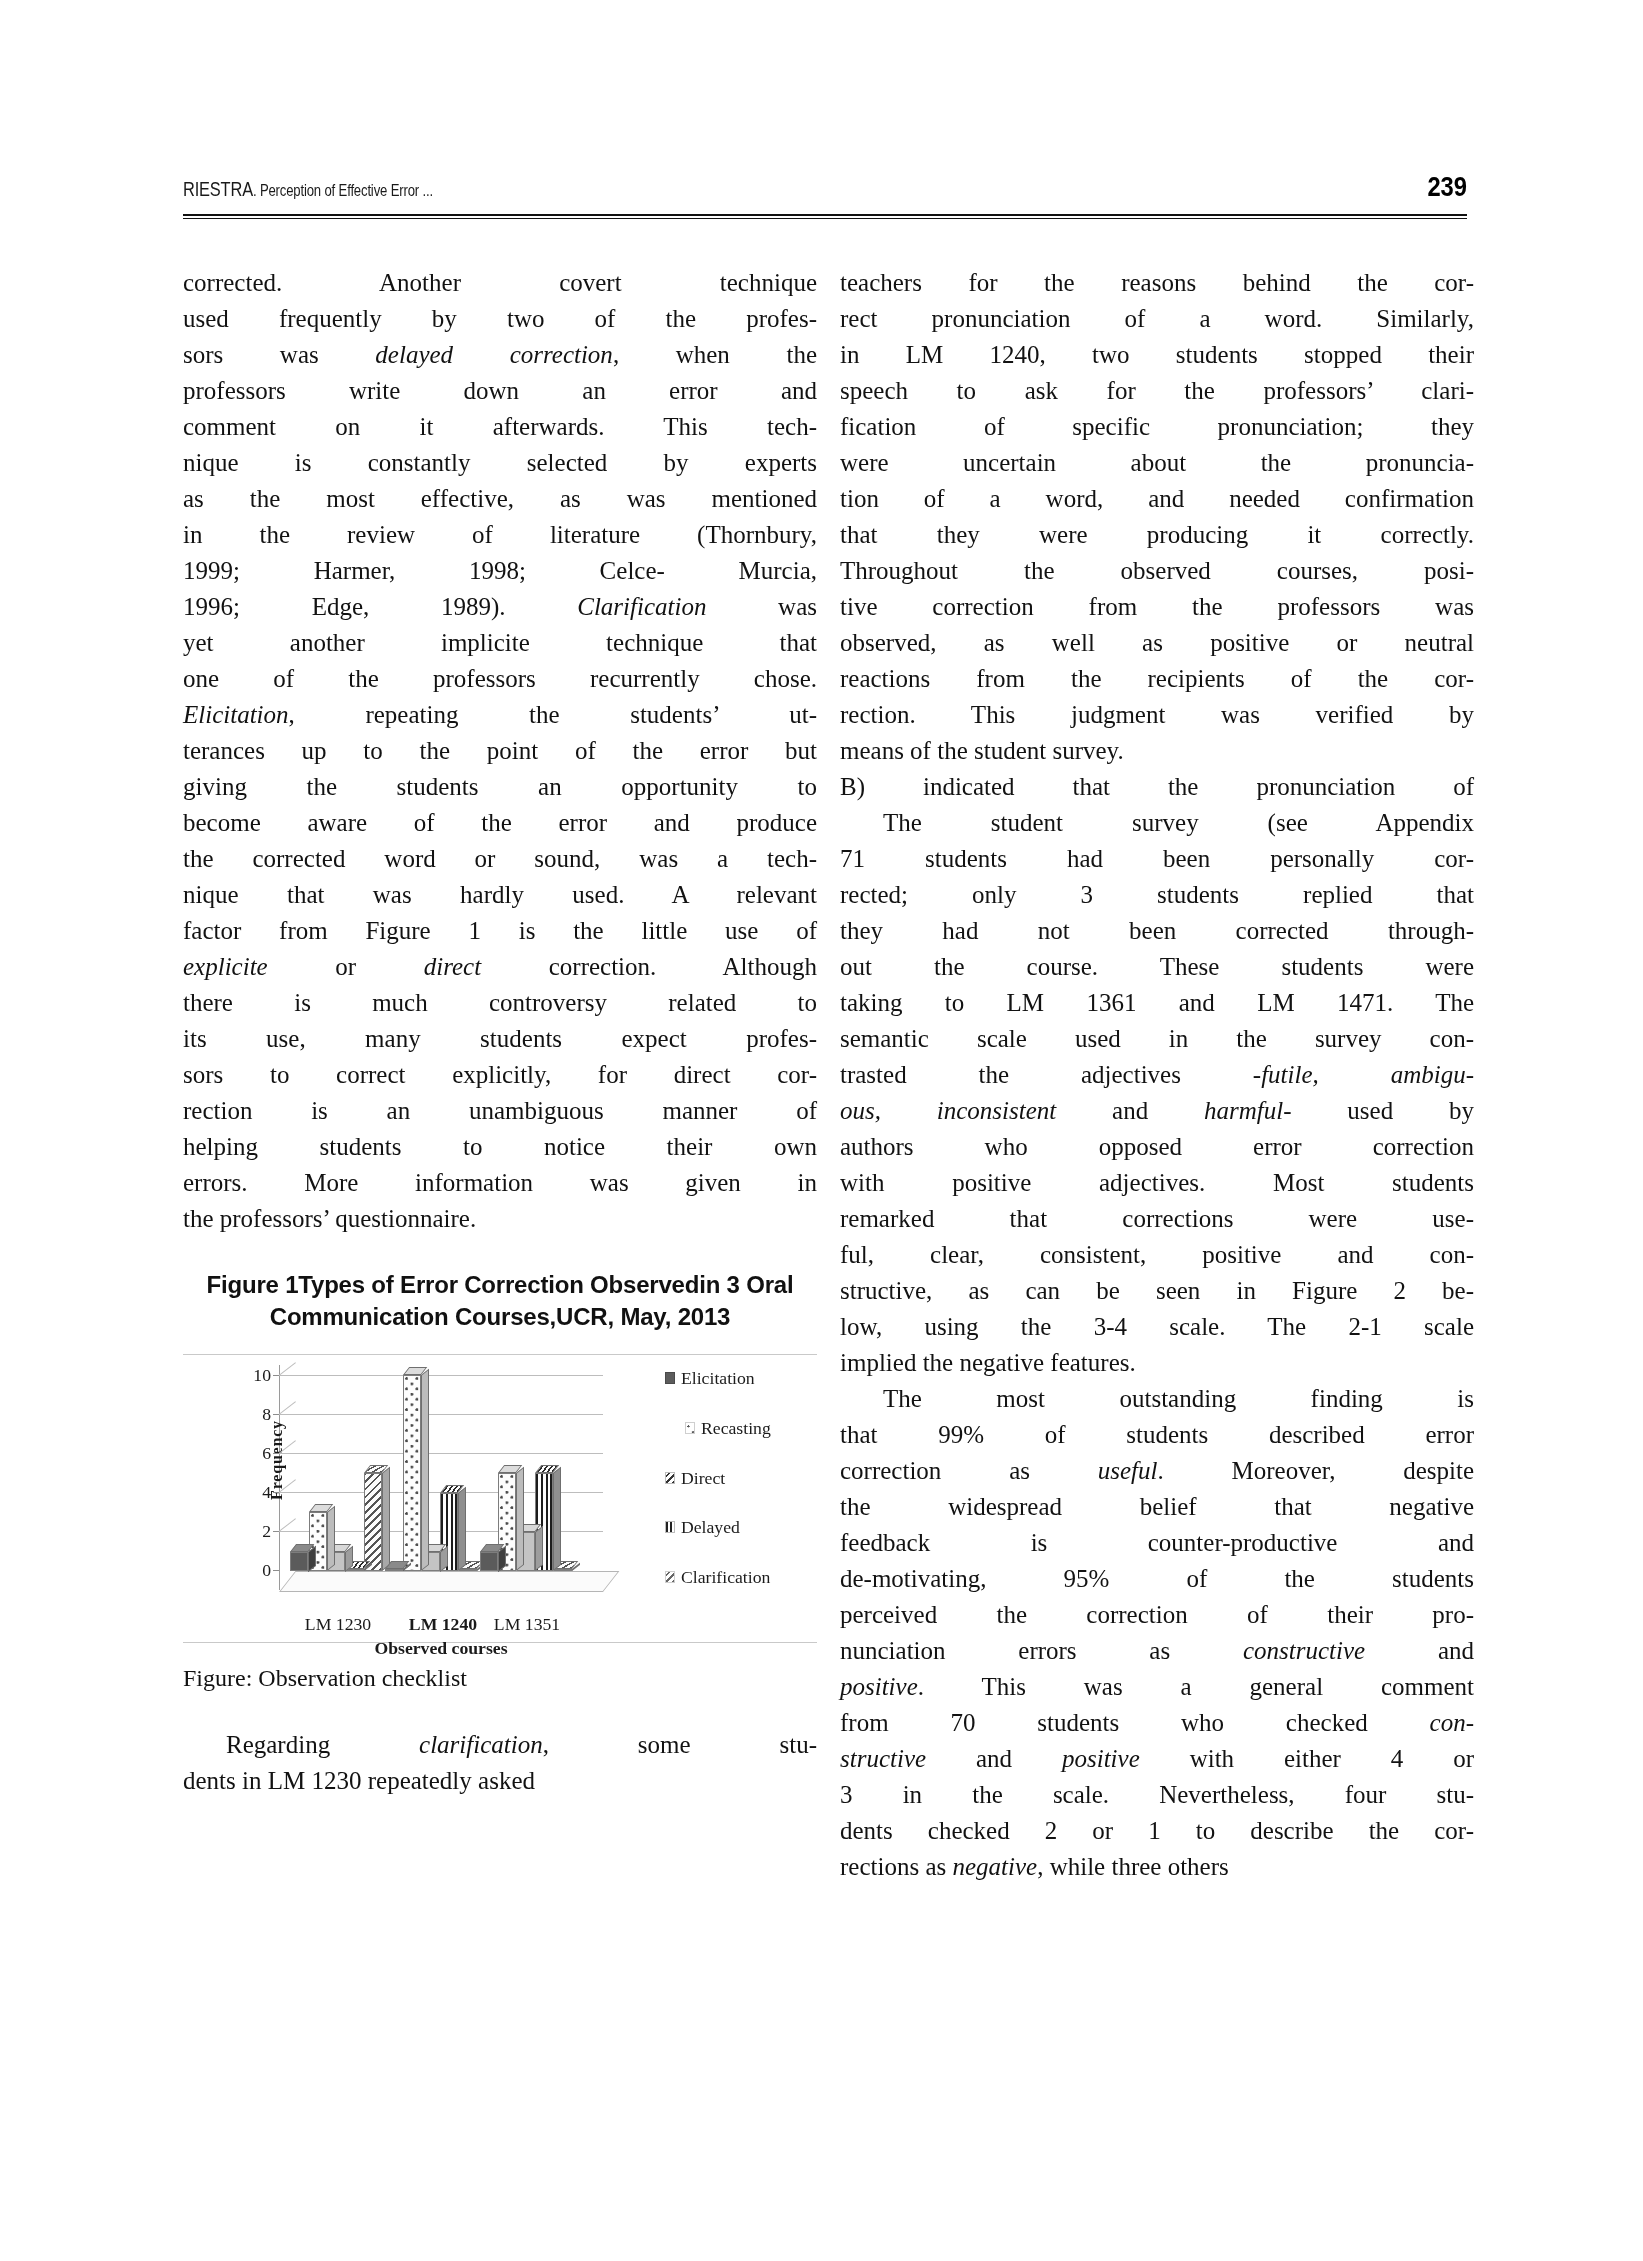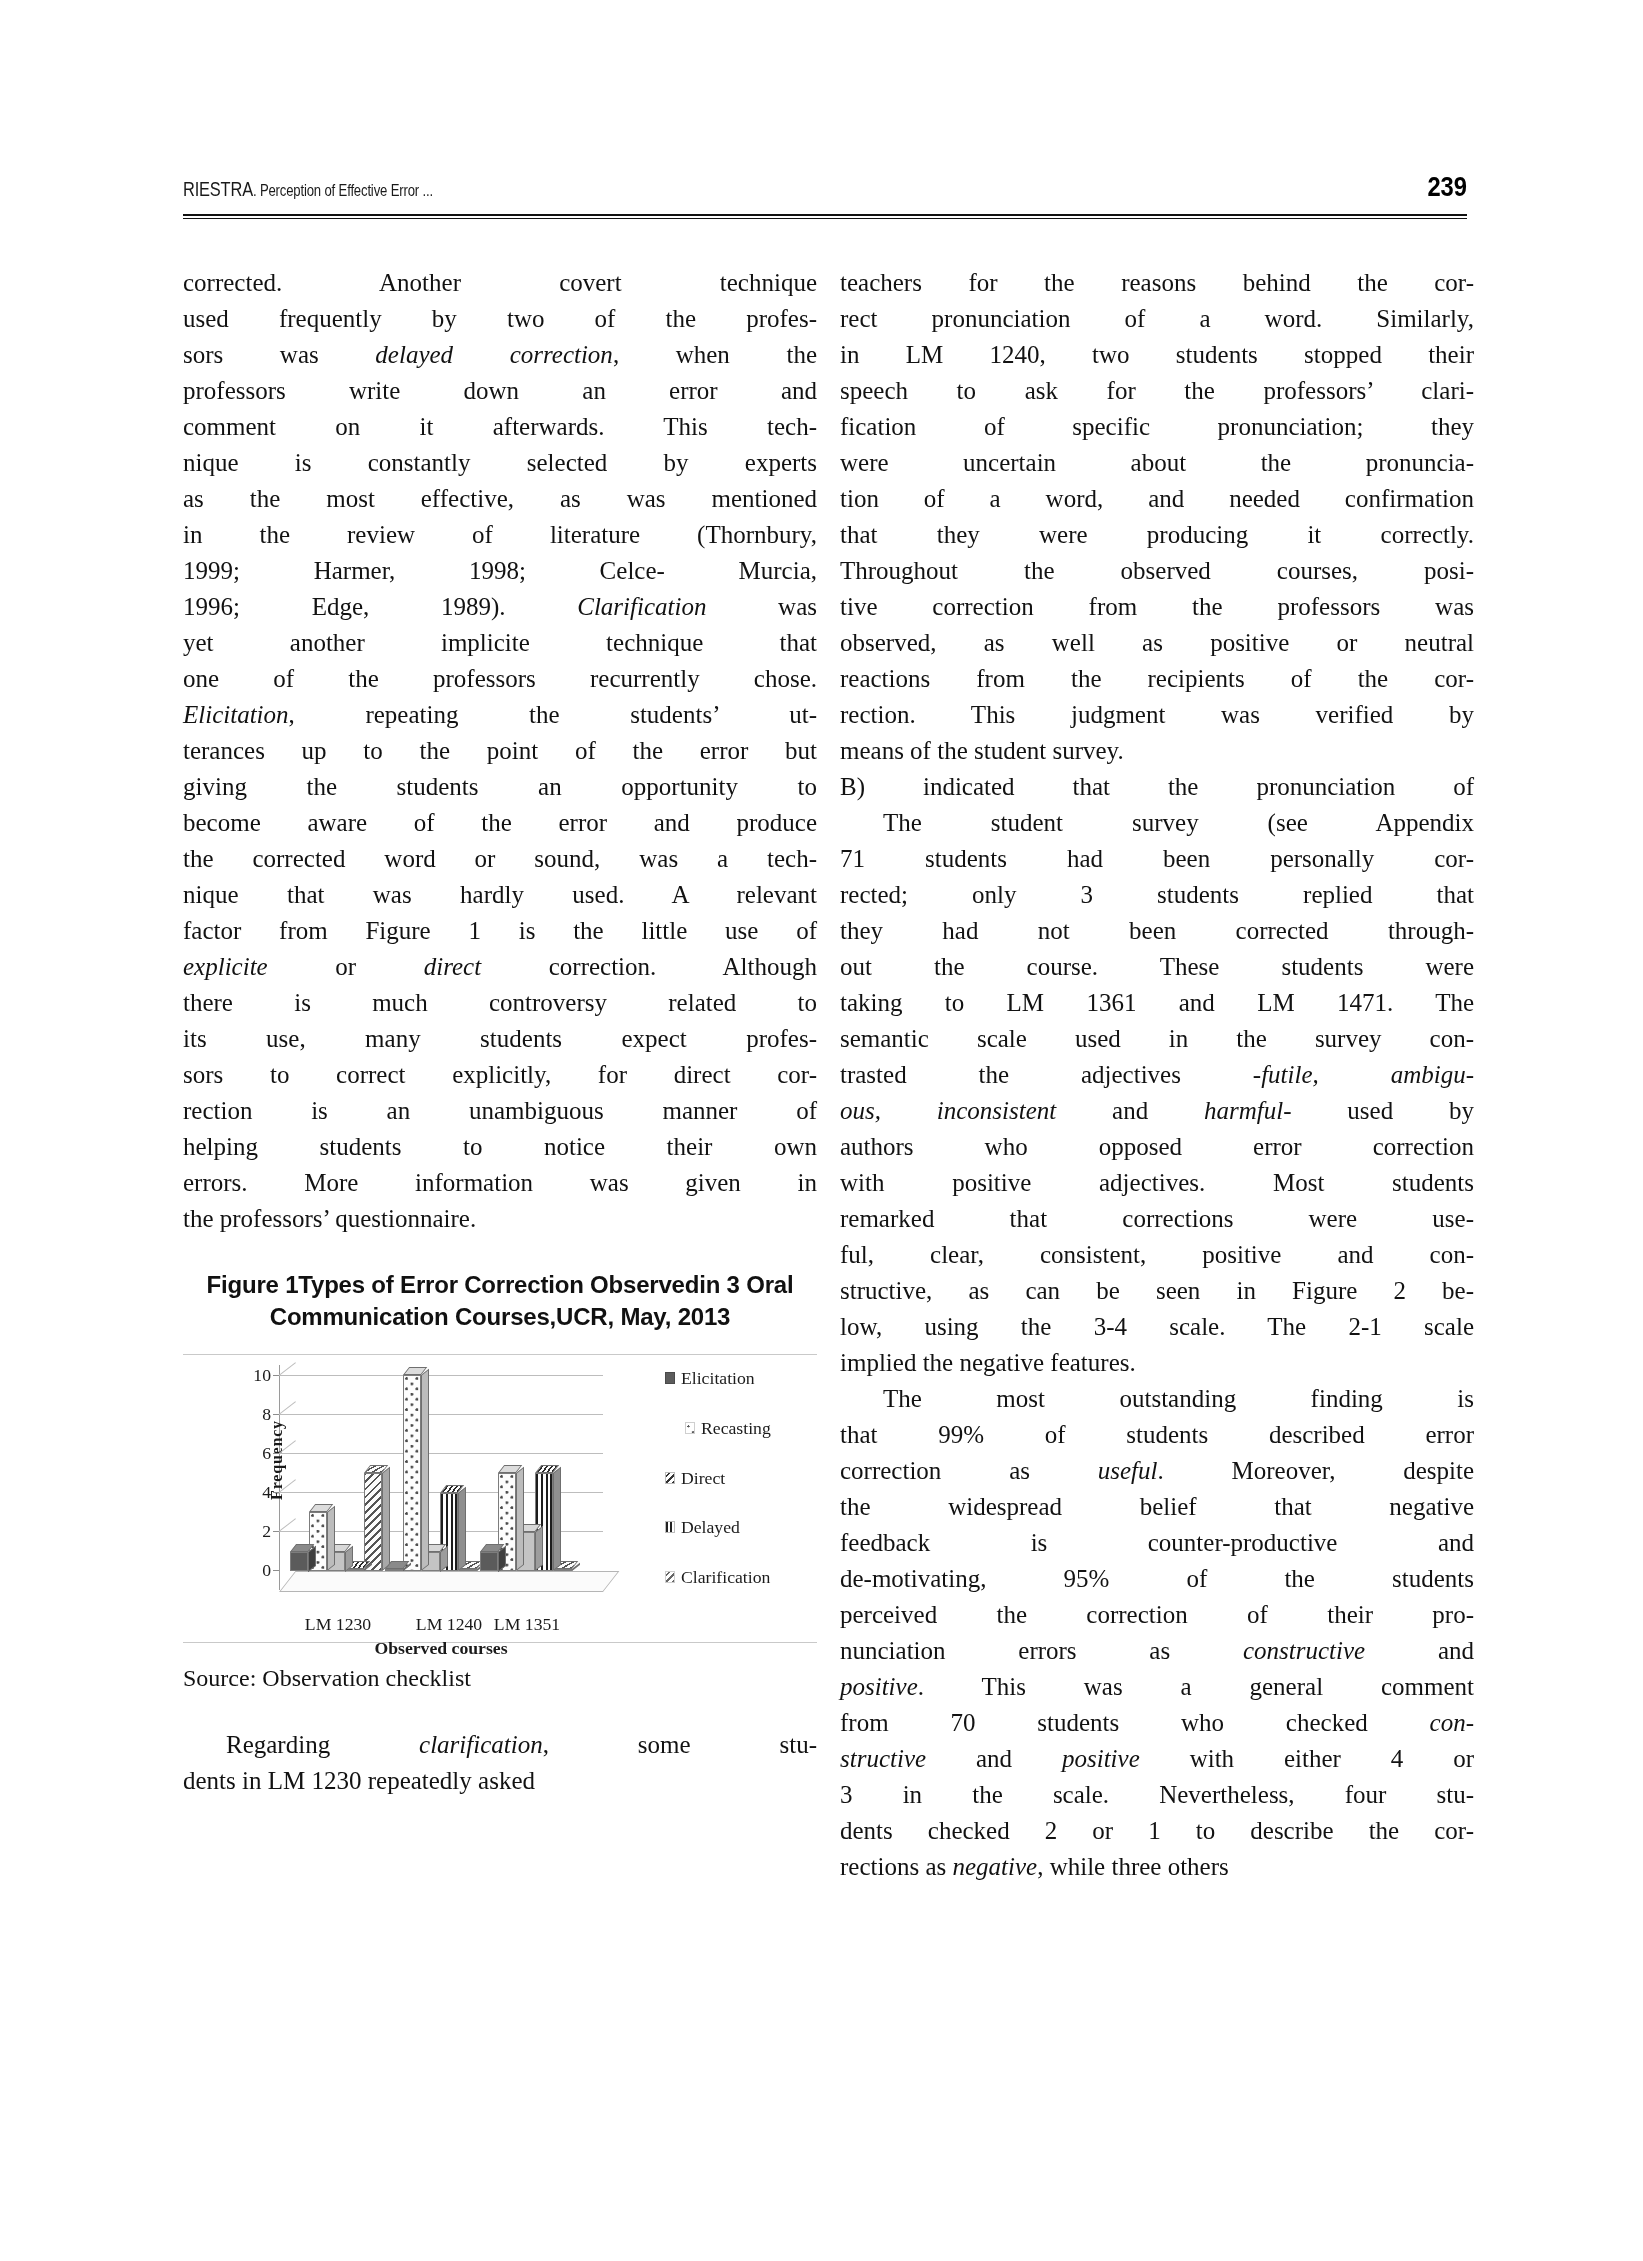--- a/index.html
+++ b/index.html
@@ -553,21 +553,21 @@
                 <div class="front"></div>
               </div>
               <div class="bar p-clarification" style="left: 275px; height: 2.4px; z-index: 116;">
                 <div class="side"></div>
                 <div class="top"></div>
                 <div class="front"></div>
               </div>
             </div>
           <div id="xtick-host">
               <div class="xtick" style="left: 59px;">LM 1230</div>
-              <div class="xtick" style="left: 170px;">LM 1240</div>
+              <div class="xtick" style="left: 164px; font-weight: bold;">LM 1240</div>
               <div class="xtick" style="left: 248px;">LM 1351</div>
             </div>
           <div class="xlabel">Observed courses</div>
         </div>
 
         <div class="legend" id="legend-host">
             <div class="legend-item" style="top: 0px;">
               <span class="legend-swatch sw-elicitation"></span>
               <span class="legend-label">Elicitation</span>
             </div>
@@ -583,21 +583,21 @@
               <span class="legend-swatch sw-delayed"></span>
               <span class="legend-label">Delayed</span>
             </div>
             <div class="legend-item" style="top: 199px;">
               <span class="legend-swatch sw-clarification"></span>
               <span class="legend-label">Clarification</span>
             </div>
           </div>
       </div>
 
-      <div class="source-line">Source: Observation checklist</div>
+      <div class="source-line">Figure: Observation checklist</div>
     </div>
 
     <div class="jblock after-fig">
         <span class="line" style="text-indent:43px">Regarding <i>clarification</i>, some stu-</span>
         <span class="line last">dents in LM 1230 repeatedly asked</span>
       </div>
   </div>
 
   <div class="col col-right">
     <div class="jblock">

